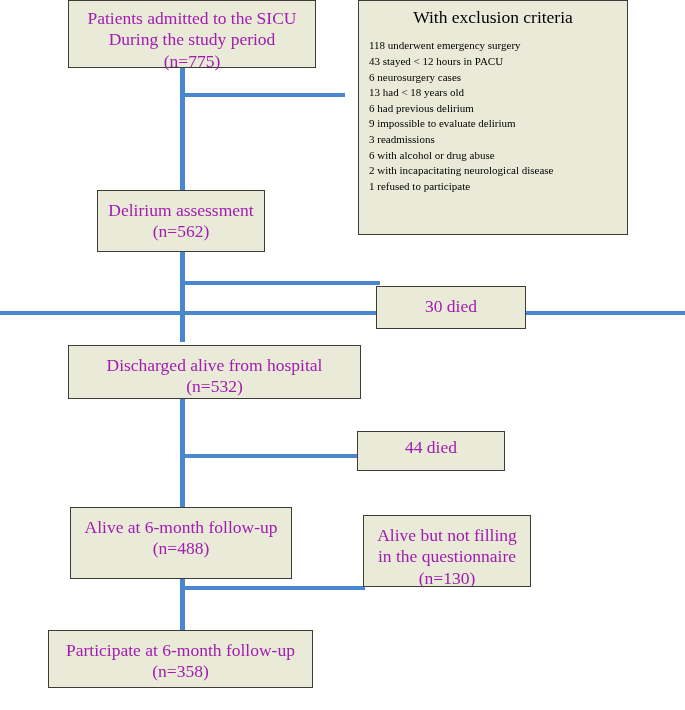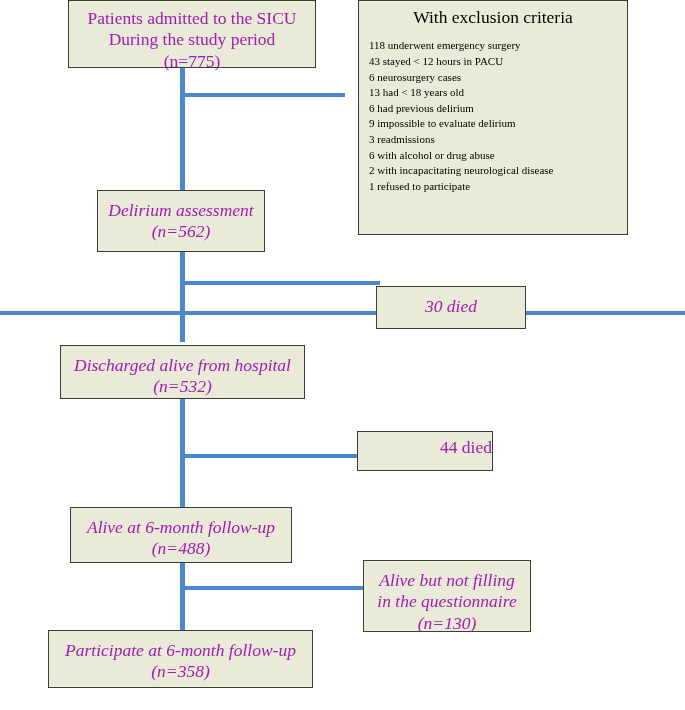--- a/index.html
+++ b/index.html
@@ -73,21 +73,21 @@
     list-style: none;
     margin: 0;
     padding: 10px 0 0 10px;
   }
   #exclusion-box ul li {
     font-size: 11px;
     line-height: 1.42;
     white-space: nowrap;
   }
   .pad-top-1 { padding-top: 5px; }
-  .pad-top-2 { padding-top: 9px; font-style: italic; }
+  .pad-top-2 { padding-top: 9px; }
 </style>
 </head>
 <body>
 
 <div id="flowchart">
 
   <div class="conn v" style="left:180px; top:68px; height:122px;"></div>
   <div class="conn h" style="left:180px; top:93px; width:165px;"></div>
 
   <div class="conn v" style="left:180px; top:252px; height:90px;"></div>
@@ -127,35 +127,35 @@
 
   <div class="node n-main pad-top-2" style="left:97px; top:190px; width:168px; height:62px;">
     <span class="line">Delirium assessment</span>
     <span class="line">(n=562)</span>
   </div>
 
   <div class="node n-main pad-top-2" style="left:376px; top:258px; width:150px; height:43px;margin-top:28px;">
     <span class="line">30 died</span>
   </div>
 
-  <div class="node n-main pad-top-2" style="left:60px; top:345px; width:245px; height:54px;">
+  <div class="node n-main pad-top-2" style="left:68px; top:345px; width:293px; height:54px;">
     <span class="line">Discharged alive from hospital</span>
     <span class="line">(n=532)</span>
   </div>
 
-  <div class="node n-main pad-top-1" style="left:357px; top:431px; width:136px; height:40px;text-align:right;">
+  <div class="node n-main pad-top-1" style="left:357px; top:431px; width:148px; height:40px;">
     <span class="line">44 died</span>
   </div>
 
-  <div class="node n-main pad-top-2" style="left:70px; top:507px; width:222px; height:56px;">
+  <div class="node n-main pad-top-2" style="left:70px; top:507px; width:222px; height:72px;">
     <span class="line">Alive at 6-month follow-up</span>
     <span class="line">(n=488)</span>
   </div>
 
-  <div class="node n-main pad-top-2" style="left:363px; top:560px; width:168px; height:72px;">
+  <div class="node n-main pad-top-2" style="left:363px; top:515px; width:168px; height:72px;">
     <span class="line">Alive but not filling</span>
     <span class="line">in the questionnaire</span>
     <span class="line">(n=130)</span>
   </div>
 
   <div class="node n-main pad-top-2" style="left:48px; top:630px; width:265px; height:58px;">
     <span class="line">Participate at 6-month follow-up</span>
     <span class="line">(n=358)</span>
   </div>
 

